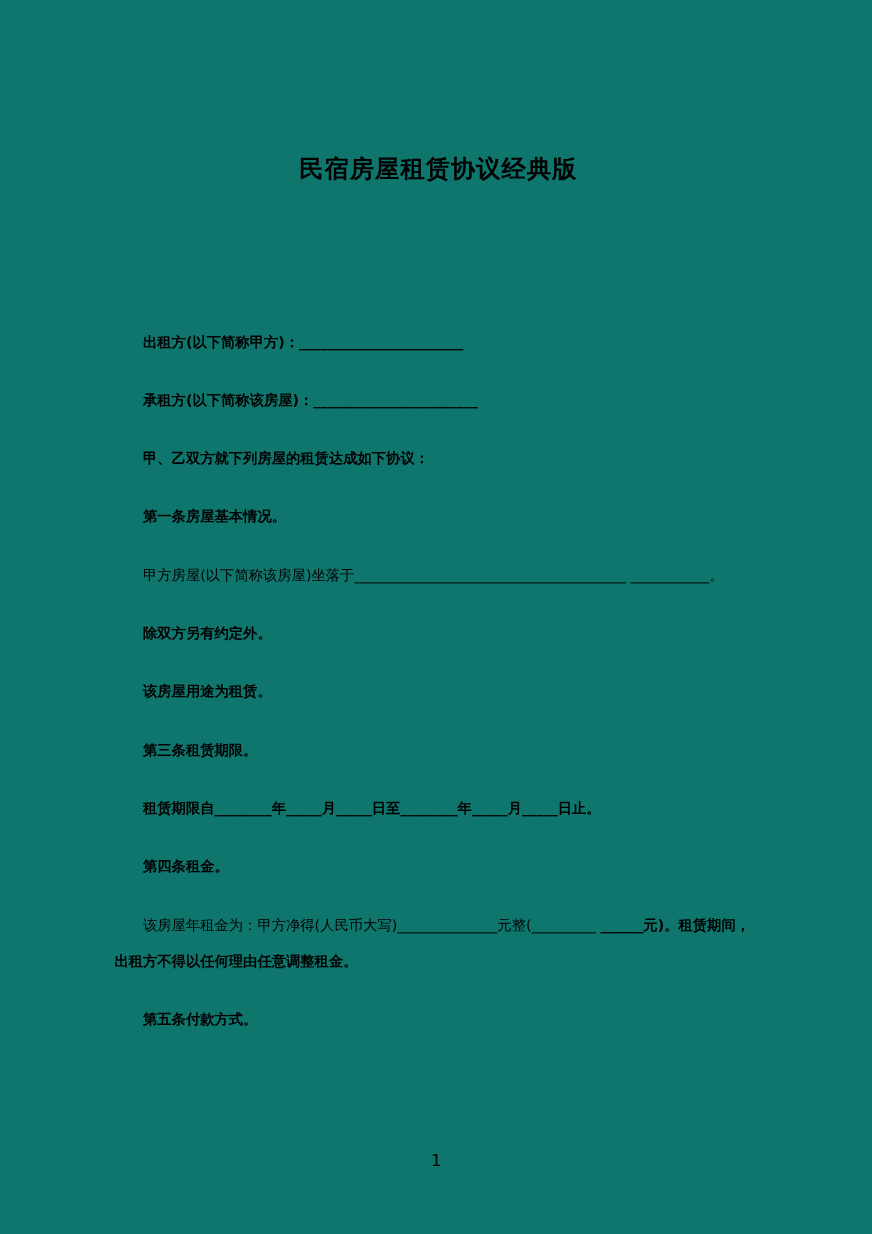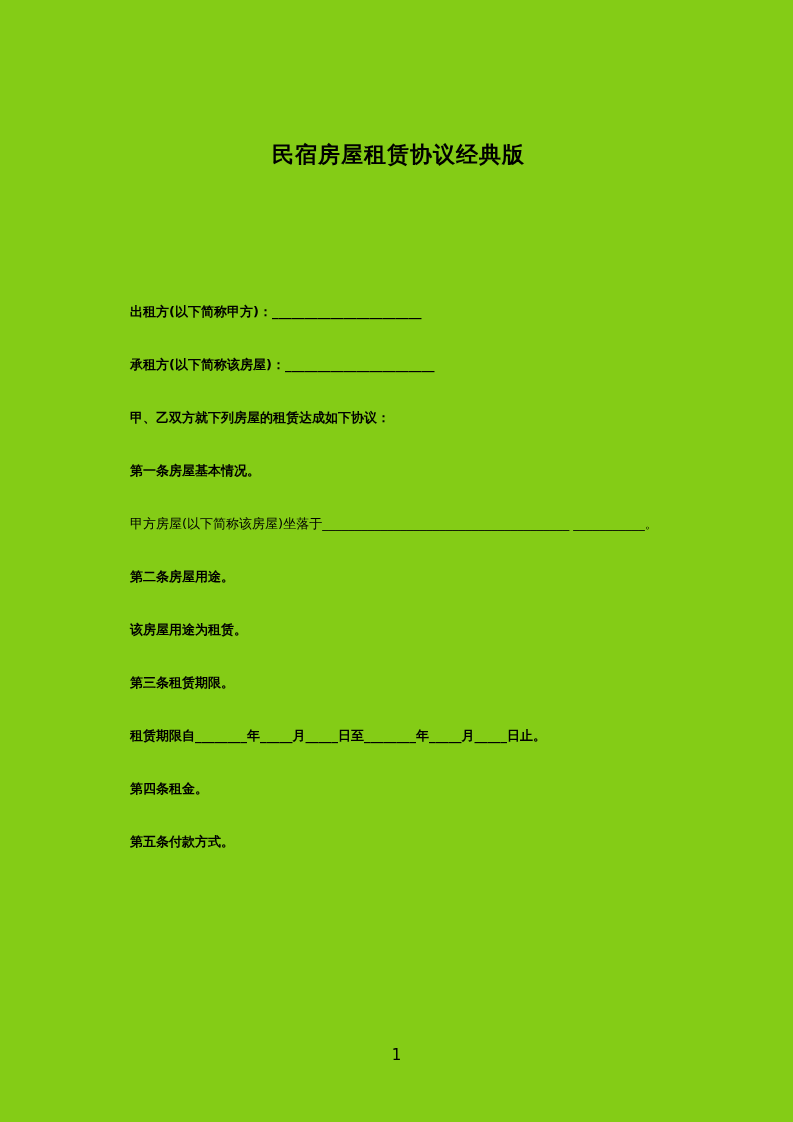--- a/index.html
+++ b/index.html
@@ -5,21 +5,21 @@
   html, body {
     margin: 0;
     padding: 0;
     background: #ffffff;
   }
   .page {
     position: relative;
     width: 793px;
     height: 1122px;
     margin: 0 auto;
-    background: #84cc16;
+    background: #0f766e;
     color: #000000;
     font-family: "DejaVu Sans", "Liberation Sans", sans-serif;
     overflow: hidden;
   }
   .content {
     padding: 0 100px 0 104px;
   }
   .doc-title {
     margin: 0 0 125px 0;
     padding-top: 140px;
@@ -65,30 +65,31 @@
     <p class="para bold">出租方(以下简称甲方)：_______________________</p>
 
     <p class="para bold">承租方(以下简称该房屋)：_______________________</p>
 
     <p class="para bold">甲、乙双方就下列房屋的租赁达成如下协议：</p>
 
     <p class="para bold">第一条房屋基本情况。</p>
 
     <p class="para normal">甲方房屋(以下简称该房屋)坐落于______________________________________ ___________。</p>
 
-    <p class="para bold">第二条房屋用途。</p>
+    <p class="para bold">除双方另有约定外。</p>
 
     <p class="para bold">该房屋用途为租赁。</p>
 
 
     <p class="para bold">第三条租赁期限。</p>
 
     <p class="para bold">租赁期限自________年_____月_____日至________年_____月_____日止。</p>
 
     <p class="para bold">第四条租金。</p>
 
+    <p class="para"><span class="normal">该房屋年租金为：甲方净得(人民币大写)______________元整(_________ </span><span class="bold">______元)。租赁期间，出租方不得以任何理由任意调整租金。</span></p>
 
     <p class="para bold">第五条付款方式。</p>
 
   </div>
 
   <div class="page-footer">1</div>
 </div>
 
 </body></html>

